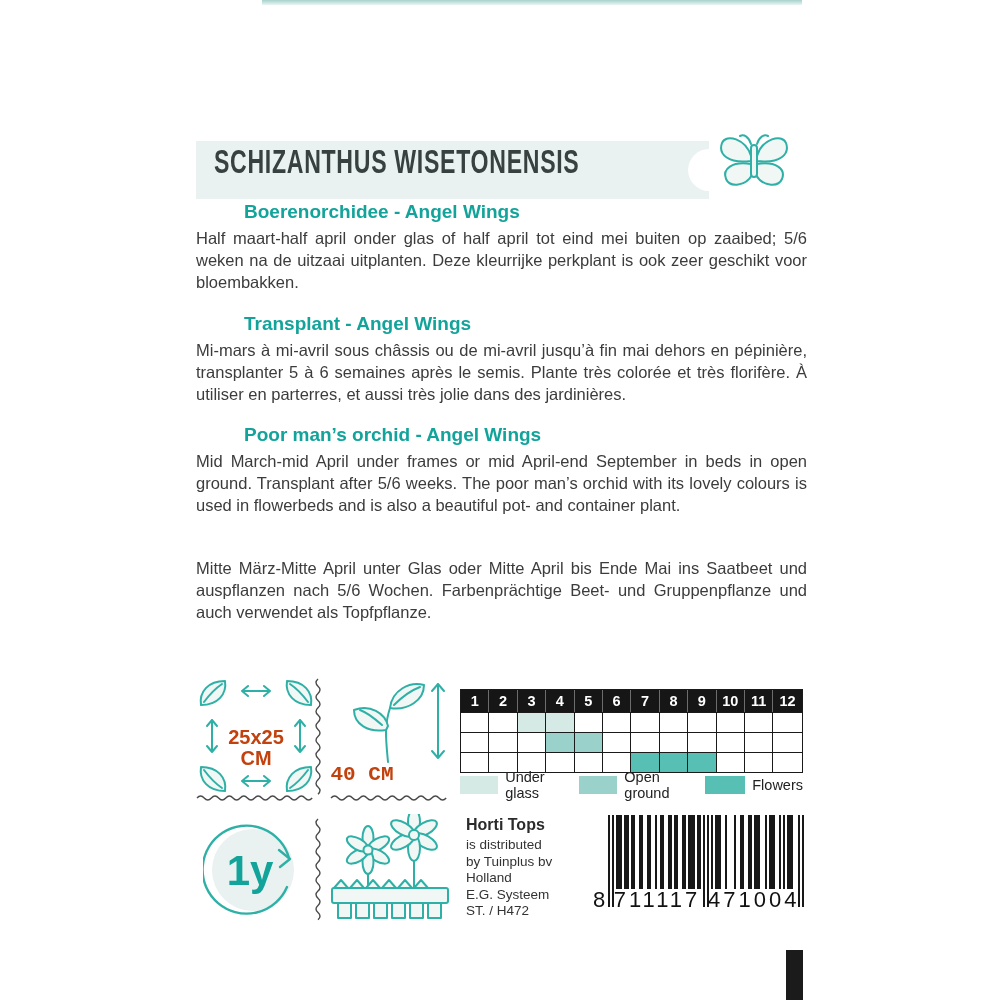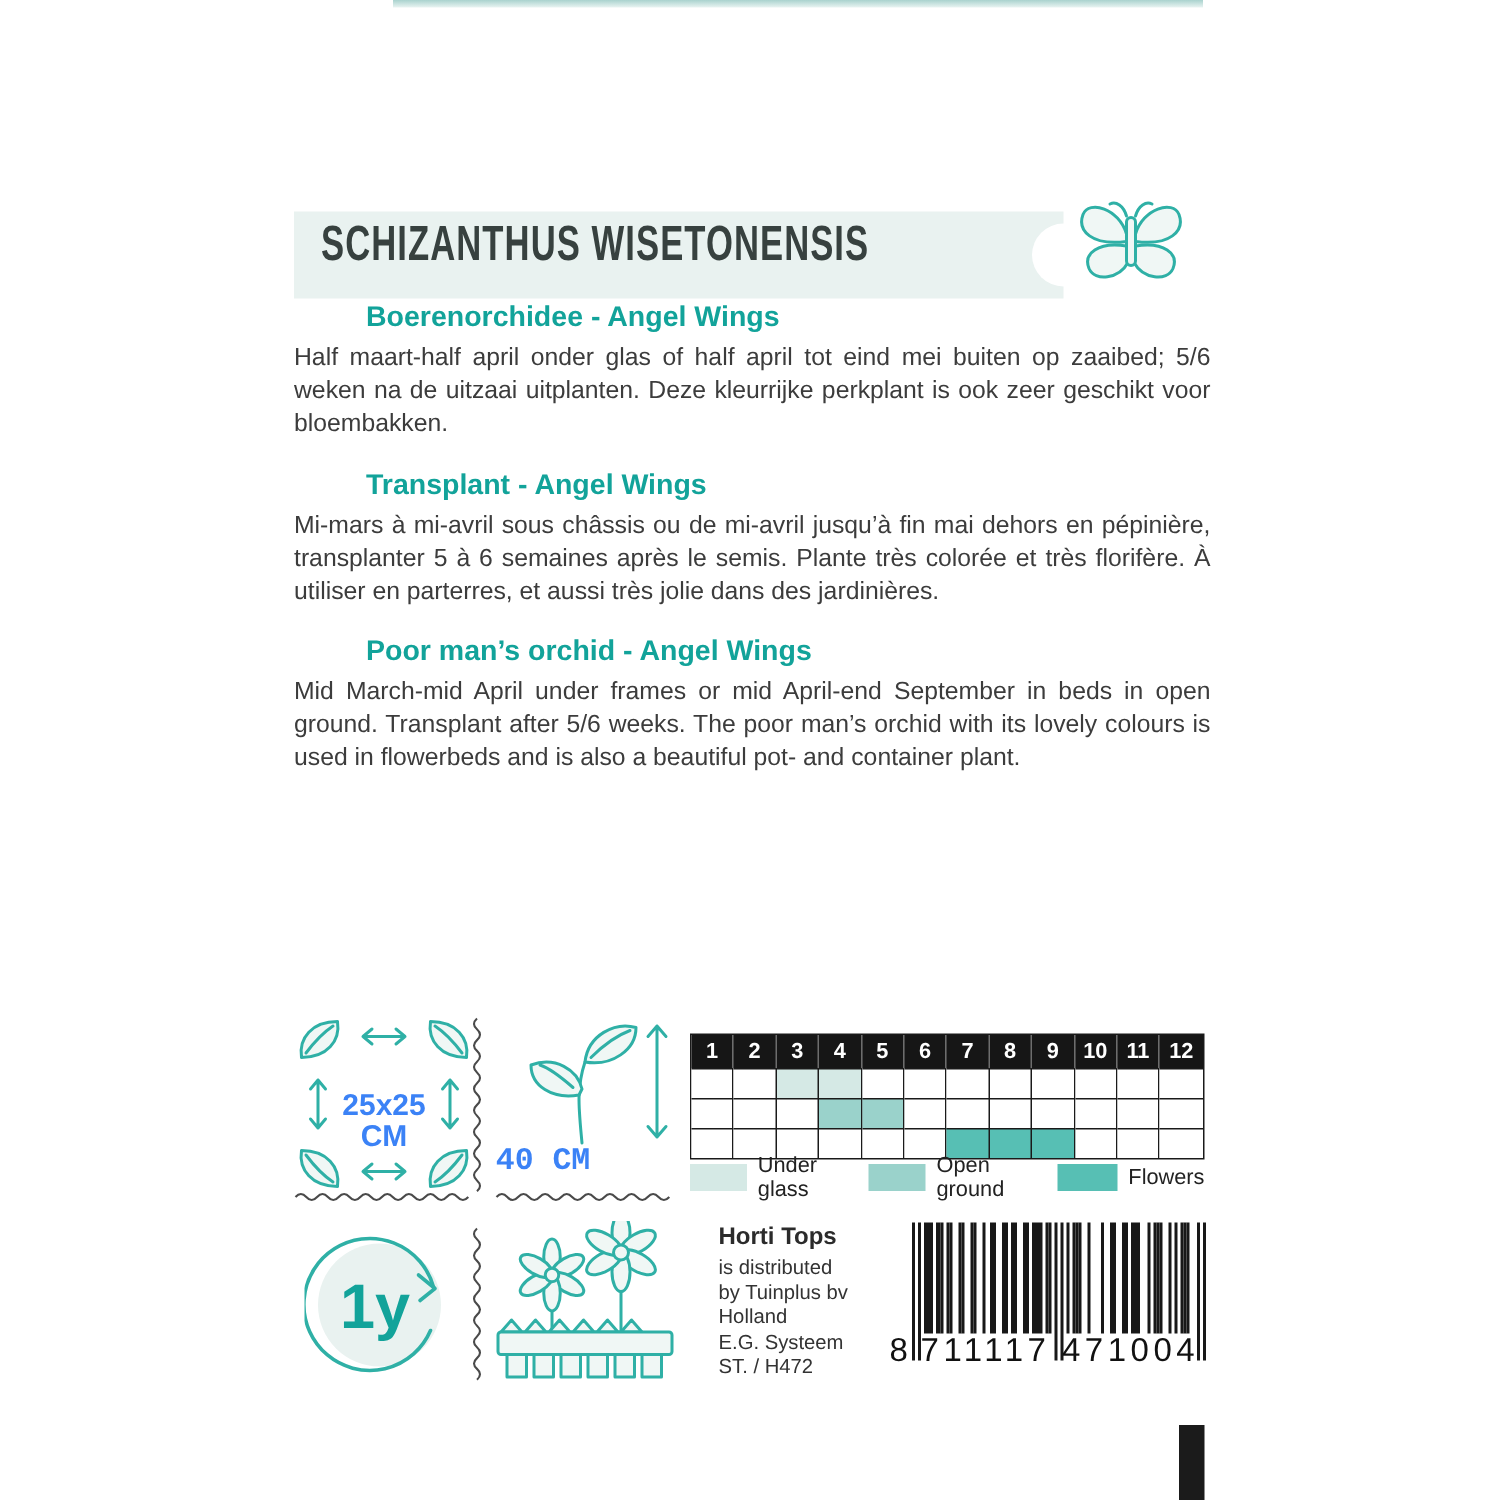--- a/index.html
+++ b/index.html
@@ -23,21 +23,21 @@
 
   .butterfly { position:absolute; left:718px; top:131px; }
 
   
   .sec { position:absolute; left:196px; width:611px; }
   .sec-h { font-size:19px; font-weight:bold; color:#12a39a; margin-bottom:4px;margin-left:48px; }
   .sec-b { font-size:16.5px; line-height:22px; color:#3c3c3c; text-align:justify; }
 
   
   .panel-svg { position:absolute; }
-  .icon-label { position:absolute; text-align:center; font-weight:bold; color:#3b82f6; }
+  .icon-label { position:absolute; text-align:center; font-weight:bold; color:#c2410c; }
   .spacing-label { left:196px; top:727px; width:120px; font-size:20px; line-height:21px; }
   .height-label { left:320px; top:763px; width:84px; font-size:21px;font-family:Liberation Mono, monospace; }
 
   .wavy { position:absolute; }
 
   
   .cal-grid { position:absolute; left:460px; top:689px; display:grid;
               grid-template-columns:repeat(12, 28.4px); border:1.5px solid #1a1a1a; }
   .cal-head { height:22px; background:#161616; color:#fff; font-weight:bold;
               font-size:14.5px; display:flex; align-items:center; justify-content:center;
@@ -45,21 +45,21 @@
   .cal-cell { height:20px; background:#fff; border-right:1px solid #1a1a1a;
               border-top:1px solid #1a1a1a; }
   .cal-grid > *:nth-child(12n) { border-right:none; }
   .cal-legend { position:absolute; left:460px; top:769px; width:343px;
                 display:flex; justify-content:space-between; align-items:center; }
   .leg-item { display:flex; align-items:center; }
   .leg-swatch { width:40px; height:18px; display:inline-block; }
   .leg-label { font-size:14.5px; color:#222; margin-left:7px; }
 
   
-  .dist { position:absolute; left:479px; top:816px; color:#2b2b2b; }
+  .dist { position:absolute; left:466px; top:816px; color:#2b2b2b; }
   .dist-name { font-size:16px; font-weight:bold; margin-bottom:3px; }
   .dist-line { font-size:13.5px; line-height:16.5px; color:#333; }
 
   
   .barcode { position:absolute; left:608px; top:815px; width:196px; height:100px; }
   .bars { position:absolute; left:0; top:0; width:196px; height:92px; }
   .bar { position:absolute; top:0; background:#181818; }
   .bc-digit { position:absolute; font-size:22px; color:#111; top:72px; }
   .bc-left-digit { left:-15px; }
   .bc-left-group { left:5px; width:88px; text-align:center; letter-spacing:3px; }
@@ -104,20 +104,21 @@
     <div class="sec-h">Transplant - Angel Wings</div>
     <div class="sec-b">Mi-mars à mi-avril sous châssis ou de mi-avril jusqu’à fin mai dehors en pépinière, transplanter 5 à 6 semaines après le semis. Plante très colorée et très florifère. À utiliser en parterres, et aussi très jolie dans des jardinières.</div>
   </div>
 
   <div class="sec" style="top:424px">
     <div class="sec-h">Poor man’s orchid - Angel Wings</div>
     <div class="sec-b">Mid March-mid April under frames or mid April-end September in beds in open ground. Transplant after 5/6 weeks. The poor man’s orchid with its lovely colours is used in flowerbeds and is also a beautiful pot- and container plant.</div>
   </div>
 
   <div class="sec" style="top:557px">
+    <div class="sec-b">Mitte März-Mitte April unter Glas oder Mitte April bis Ende Mai ins Saatbeet und auspflanzen nach 5/6 Wochen. Farbenprächtige Beet- und Gruppenpflanze und auch verwendet als Topfpflanze.</div>
   </div>
 
   <svg class="panel-svg" style="left:196px; top:676px" width="120" height="120" viewBox="0 0 120 120">
     <defs>
       <g id="leaf">
         <path class="tf" d="M3,27 C1,14 10,3 27,3 C29,16 20,27 3,27 Z"></path>
         <path class="tl" d="M6,24 C12,16 18,10 24,6"></path>
       </g>
     </defs>
     <use href="#leaf" transform="translate(2,2)"></use>

